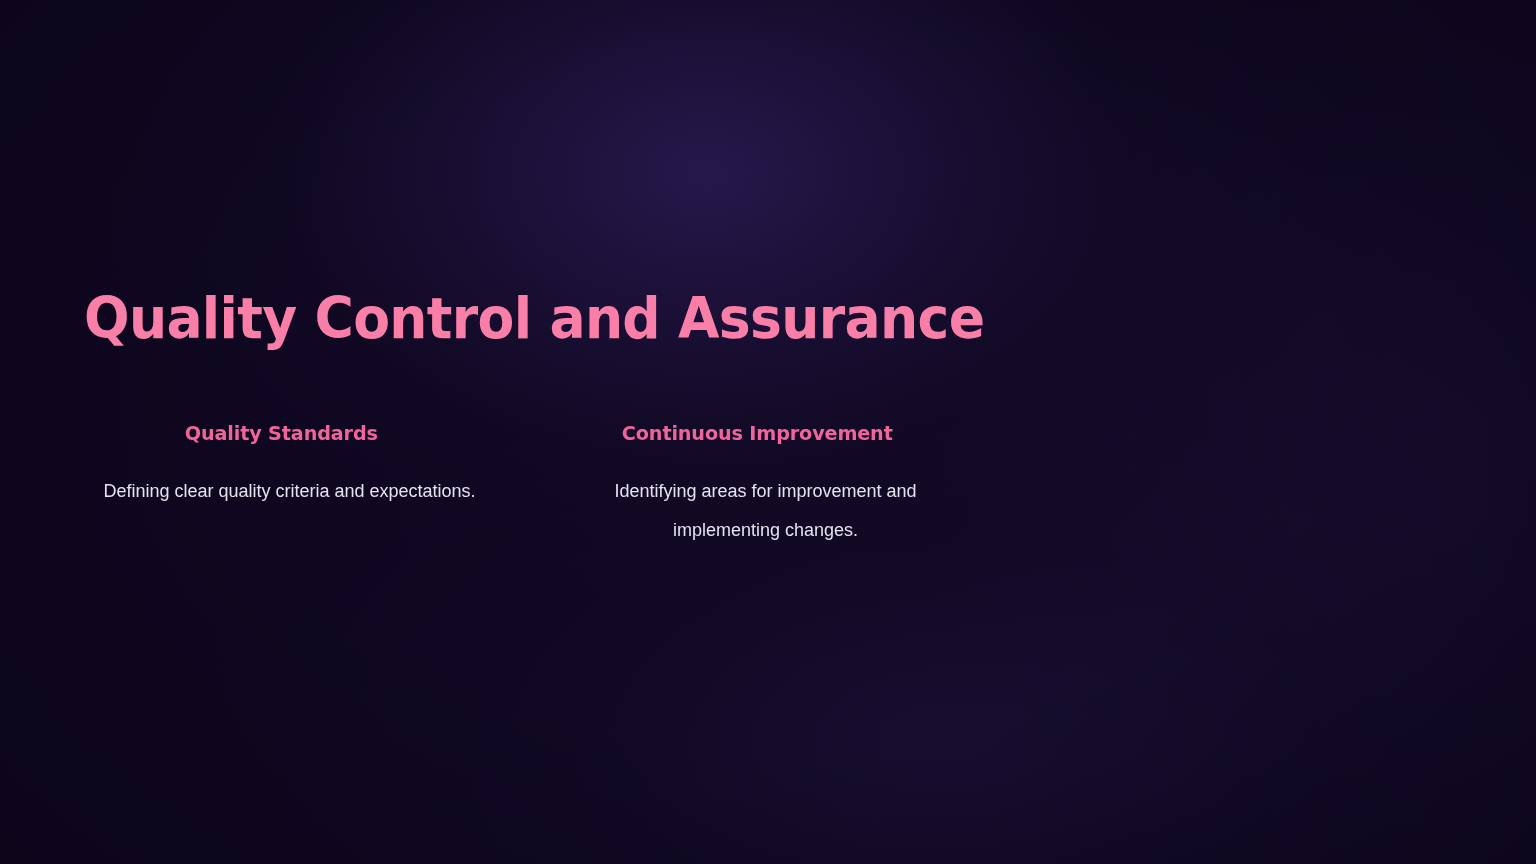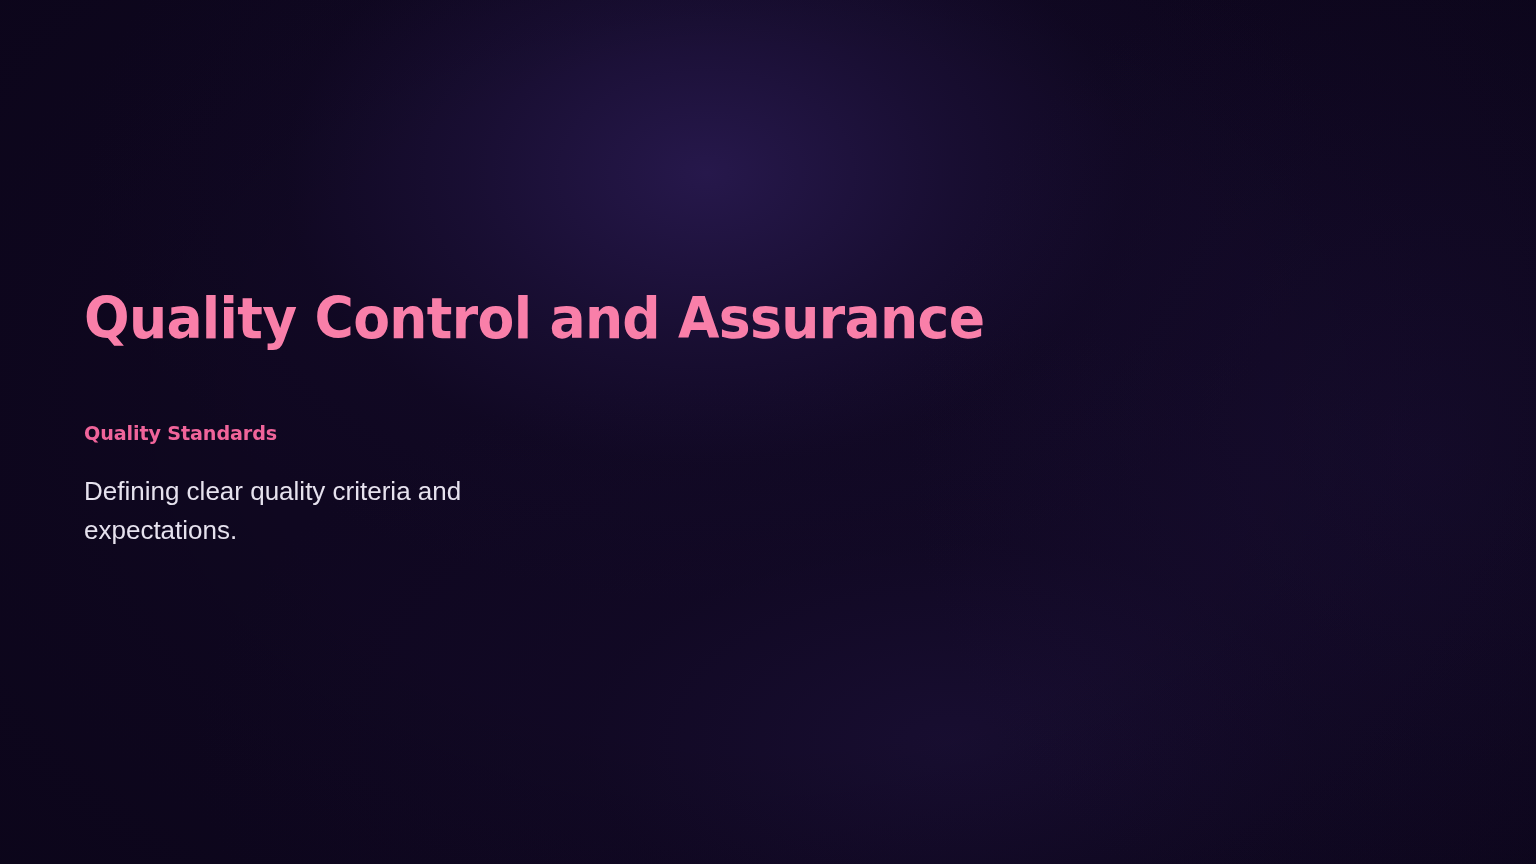--- a/index.html
+++ b/index.html
@@ -15,20 +15,21 @@
     font-family: "Liberation Sans", sans-serif;
     background: #0f0720;
   }
 
   #slide {
     position: relative;
     width: 1536px;
     height: 864px;
     background-color: #0f0720;
     overflow: hidden;
+    text-align: center;
   }
 
   
   .bg-layer {
     position: absolute;
     inset: 0;
     pointer-events: none;
   }
 
   .glow-main {
@@ -109,21 +110,21 @@
     color: #f0649a;
     transform: scaleX(0.96);
     transform-origin: left center;
     white-space: nowrap;
   }
 
   .column-body {
     margin: 0;
     padding-top: 26px;
     font-family: "Liberation Sans", sans-serif;
-    font-size: 26px;
+    font-size: 18px;
     font-weight: 400;
     line-height: 39px;
     color: #e6e2ee;
   }
 </style>
 </head>
 <body>
 
 <div id="slide">
 
@@ -137,16 +138,20 @@
     <h1 id="slide-title">Quality Control and Assurance</h1>
 
     <div id="columns">
 
       <div class="column">
         <h2 class="column-heading">Quality Standards</h2>
         <p class="column-body">Defining clear quality criteria and expectations.</p>
       </div>
 
 
+      <div class="column">
+        <h2 class="column-heading">Continuous Improvement</h2>
+        <p class="column-body">Identifying areas for improvement and implementing changes.</p>
+      </div>
 
     </div>
   </div>
 </div>
 
 </body></html>

